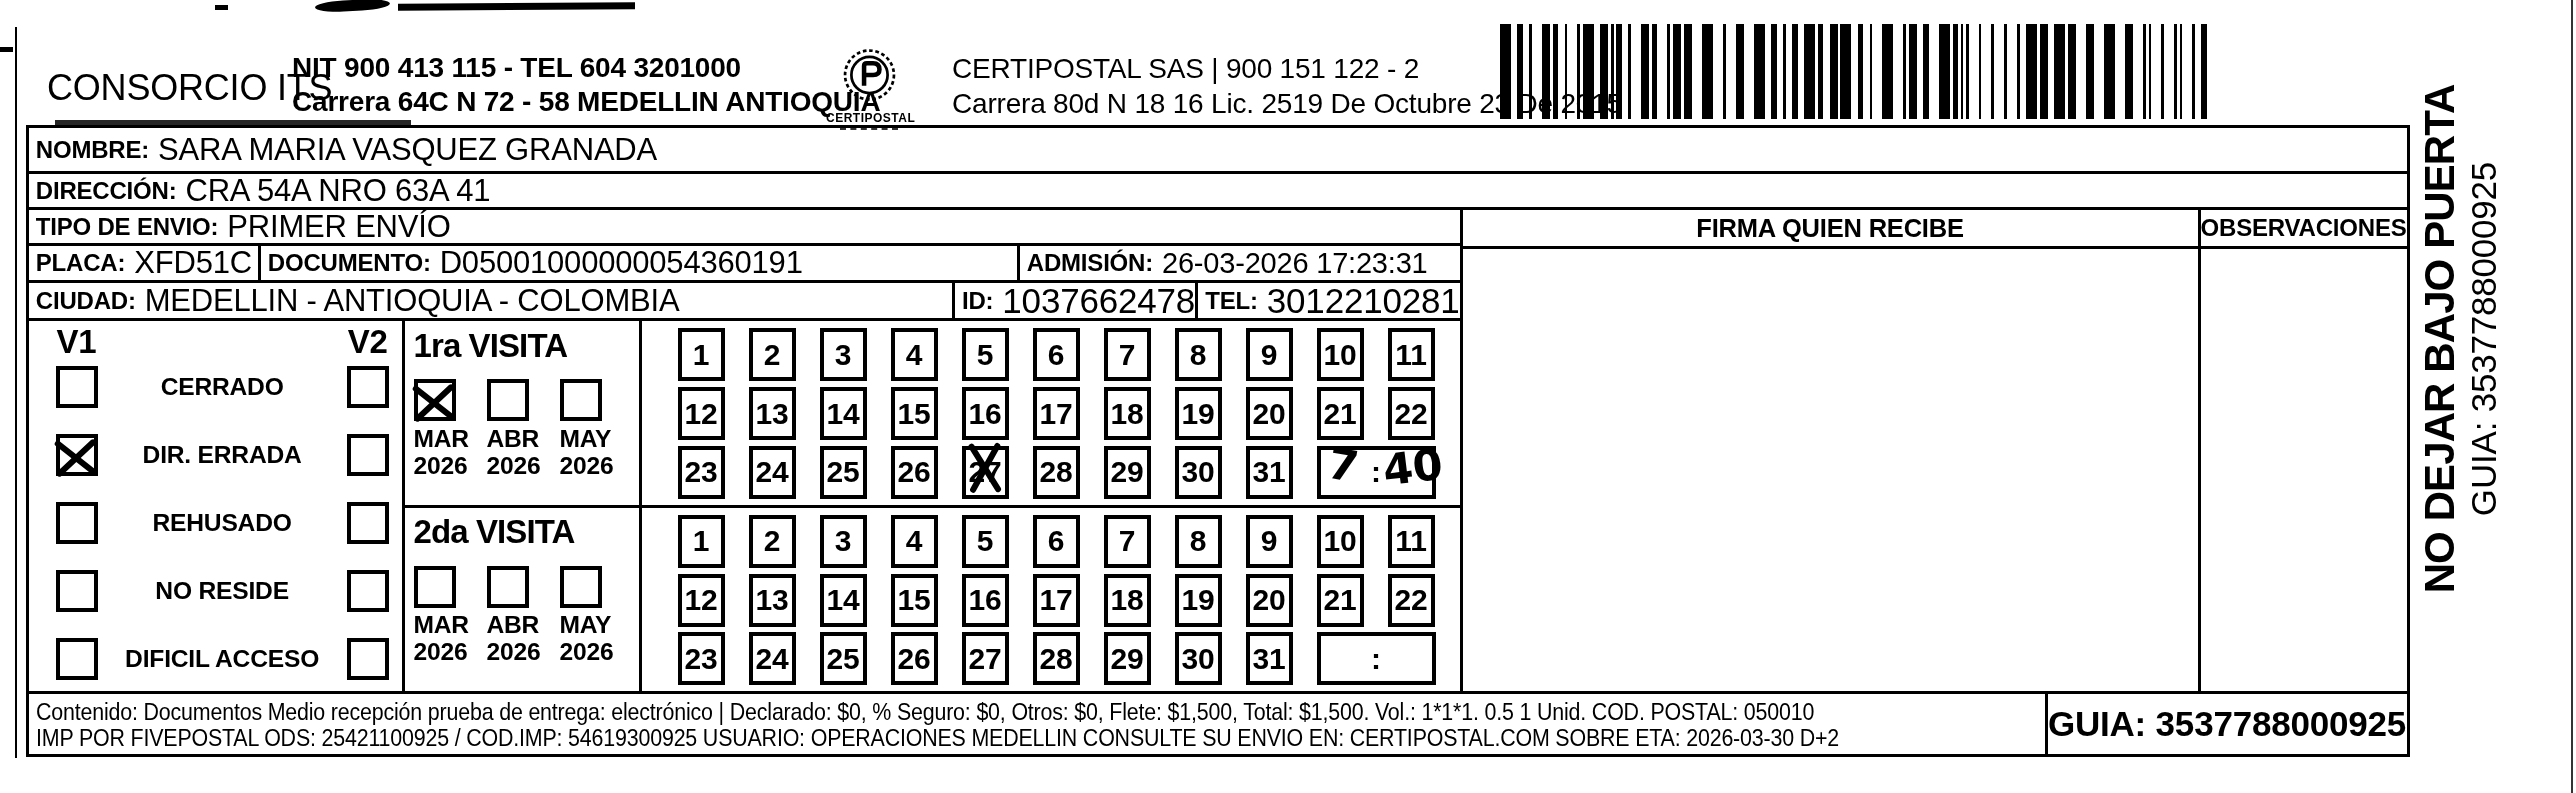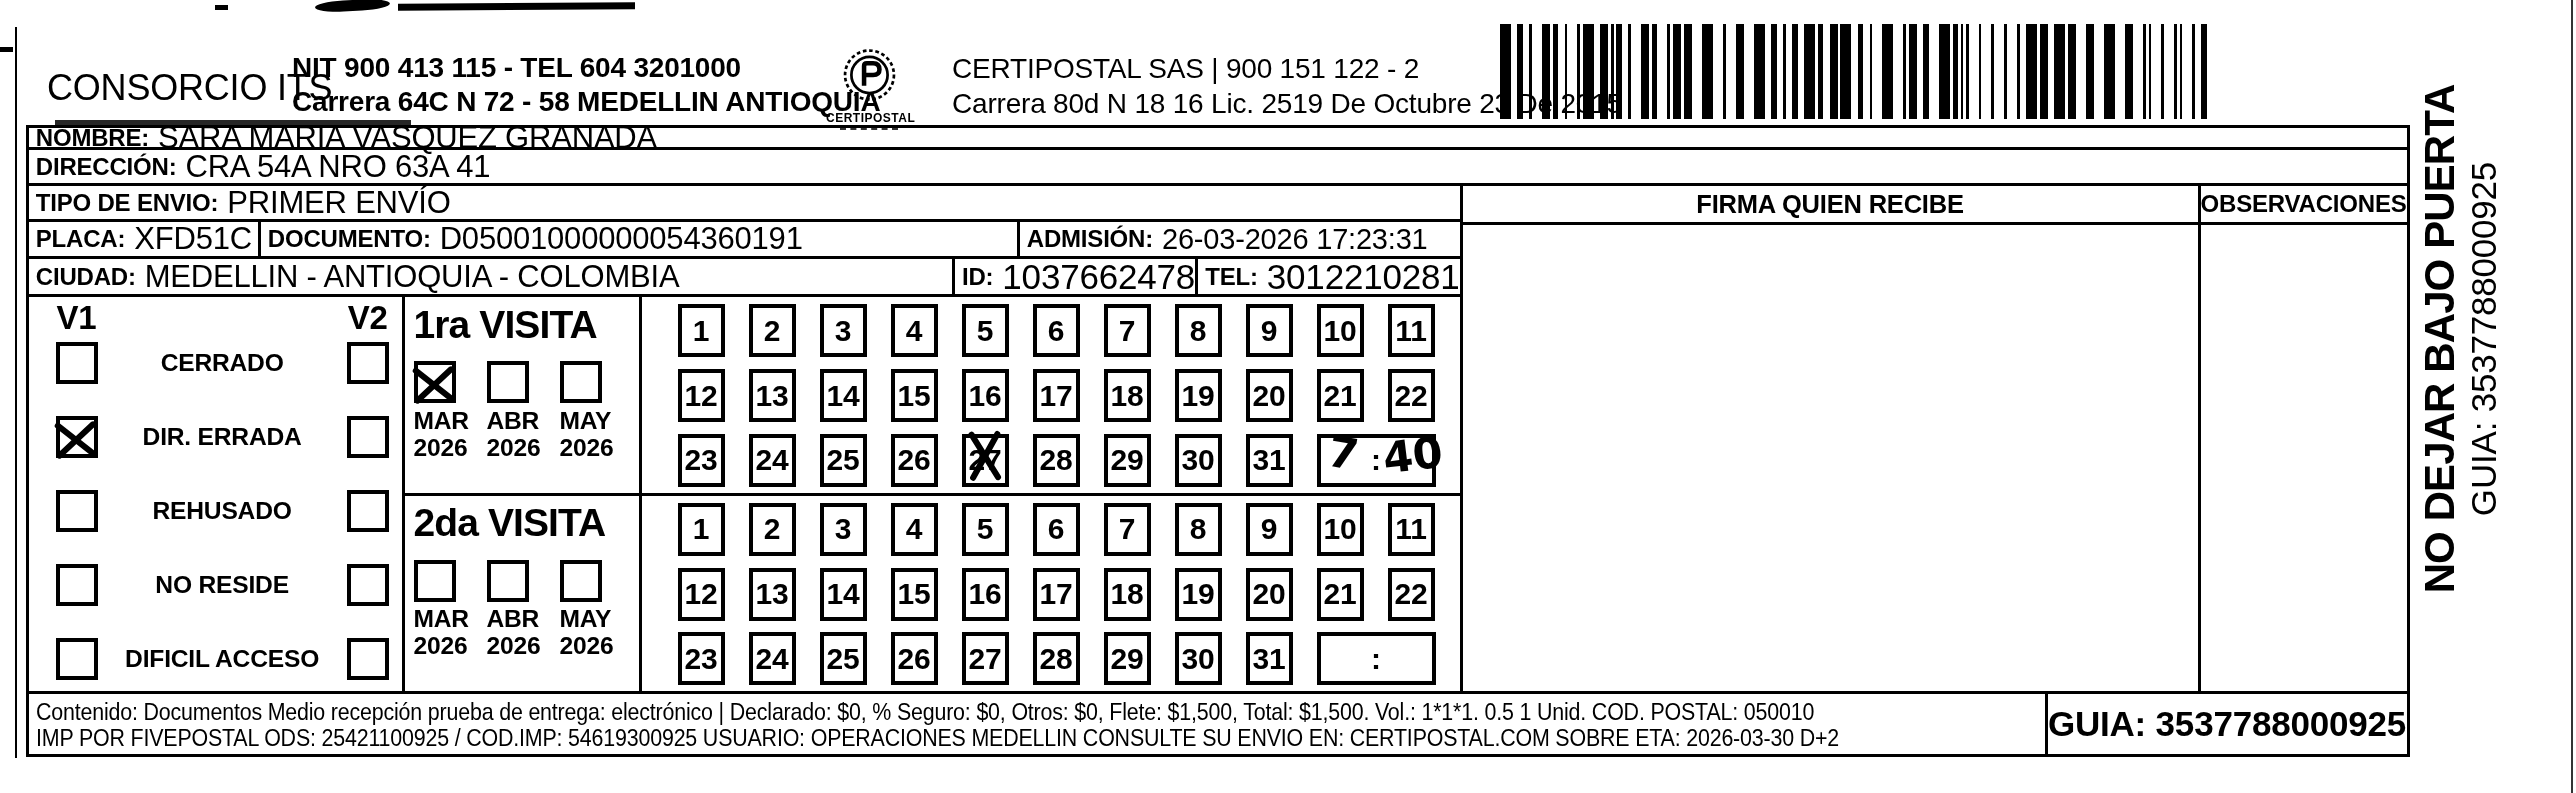--- a/index.html
+++ b/index.html
@@ -23,21 +23,21 @@
   .logo-tag{width:58px;height:0;border-top:2.7px dashed #000;margin:2.7px auto 0;opacity:.8;}
   .op-info{position:absolute;left:952px;top:51px;font-size:28px;font-weight:400;line-height:35px;white-space:nowrap;}
   .barcode{position:absolute;left:1500px;top:24px;width:729px;height:95px;display:flex;overflow:hidden;}
   .bc-bar{background:#000;height:100%;flex:none;}
   
   .table{position:absolute;left:25.5px;top:125px;width:2384px;height:632px;border:3.6px solid #000;
          box-sizing:border-box;display:flex;flex-direction:column;}
   .lbl{font-weight:700;font-size:24px;white-space:nowrap;}
   .val{font-size:31px;margin-left:9px;white-space:nowrap;}
   .row{display:flex;align-items:center;padding-left:7.3px;box-sizing:border-box;}
-  .r-nombre{height:22px;border-bottom:3.6px solid #000;}
+  .r-nombre{height:46px;border-bottom:3.6px solid #000;}
   .r-dir{height:36px;border-bottom:3.6px solid #000;}
   .mid{flex:1;display:flex;min-height:0;}
   .left{width:1434px;border-right:3.6px solid #000;box-sizing:border-box;display:flex;flex-direction:column;}
   .r-tipo{height:36px;border-bottom:3.6px solid #000;}
   .r-placa{height:37px;border-bottom:3.6px solid #000;display:flex;align-items:stretch;padding-left:0;}
   .r-ciudad{height:38px;border-bottom:3.6px solid #000;display:flex;align-items:stretch;padding-left:0;}
   .cell{display:flex;align-items:center;padding-left:7.3px;box-sizing:border-box;}
   .c-placa{width:232px;border-right:3.6px solid #000;}
   .c-doc{flex:1;}
   .c-adm{width:443px;border-left:3.6px solid #000;}
@@ -62,21 +62,21 @@
   .status-head .hsp{flex:1;}
   .status-rows{flex:1;display:flex;flex-direction:column;justify-content:space-between;padding-top:3.6px;}
   .status-row{display:flex;align-items:center;height:46px;}
   .checkbox{width:42px;height:42px;border:4.6px solid #000;box-sizing:border-box;position:relative;flex:none;}
   .status-label{flex:1;text-align:center;font-weight:700;font-size:24.6px;}
   .visit-sections{flex:1;display:flex;flex-direction:column;min-width:0;}
   .vsec{flex:1;display:flex;min-height:0;}
   .vsec.first{border-bottom:3.6px solid #000;}
   .months{width:237px;border-right:3.6px solid #000;box-sizing:border-box;padding:5.5px 0 5.5px 9px;
           display:flex;flex-direction:column;}
-  .vtitle{font-size:39px;font-weight:700;letter-spacing:-0.9px;white-space:nowrap;}
+  .vtitle{font-size:33px;font-weight:700;letter-spacing:-0.9px;white-space:nowrap;}
   .mrow{display:flex;margin-top:14.6px;}
   .mcell{width:73px;display:flex;flex-direction:column;align-items:flex-start;}
   .mname,.myear{font-size:24.6px;font-weight:700;line-height:27px;}
   .mname{margin-top:3.6px;}
   .cal{flex:1;padding:7.3px 0 5.5px 36px;box-sizing:border-box;display:flex;flex-direction:column;
        justify-content:space-between;}
   .cal-row{display:flex;gap:24px;height:53px;}
   .day{width:47px;height:53px;border:4.6px solid #000;box-sizing:border-box;display:flex;align-items:center;
        justify-content:center;font-size:30px;font-weight:700;position:relative;flex:none;}
   .timebox{width:119px;height:53px;border:4.6px solid #000;box-sizing:border-box;display:flex;align-items:center;

